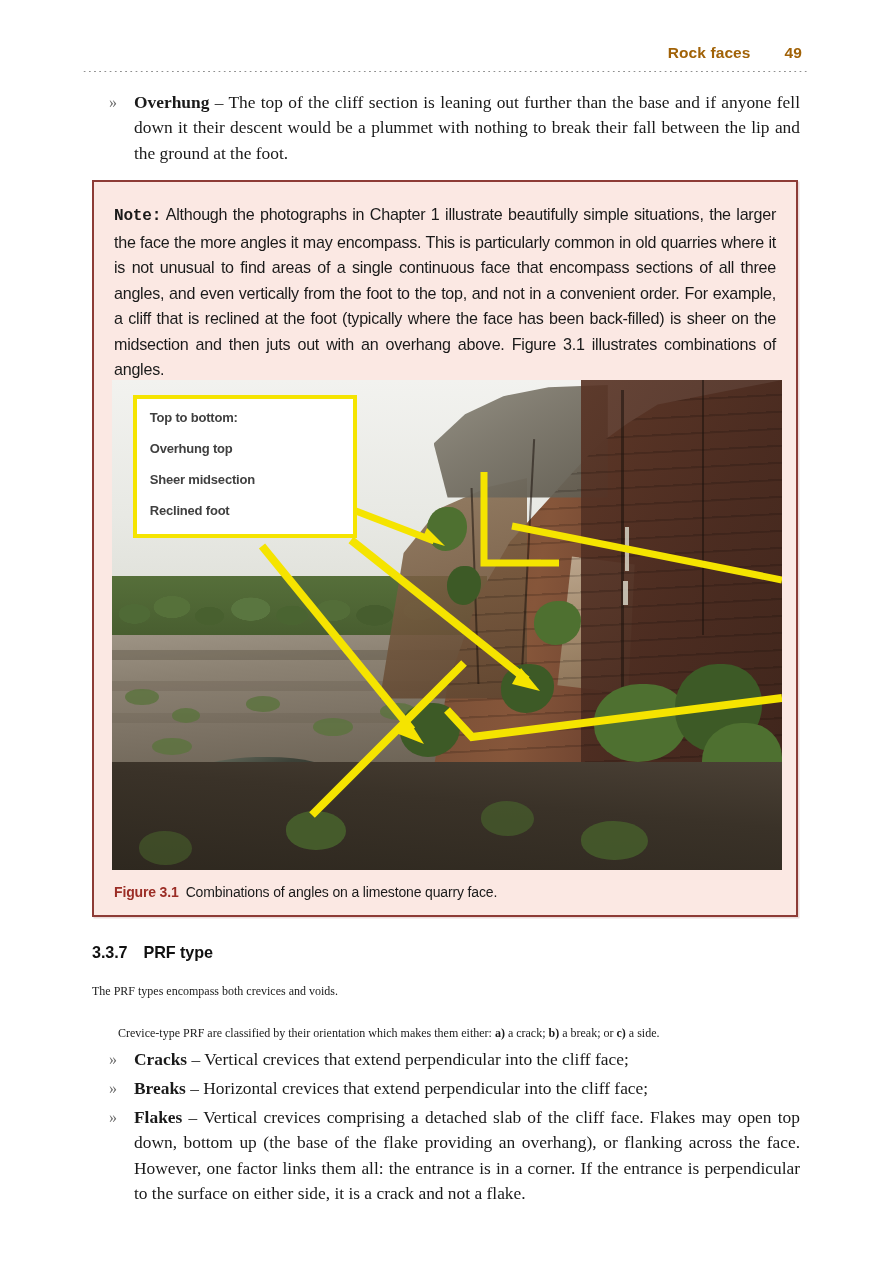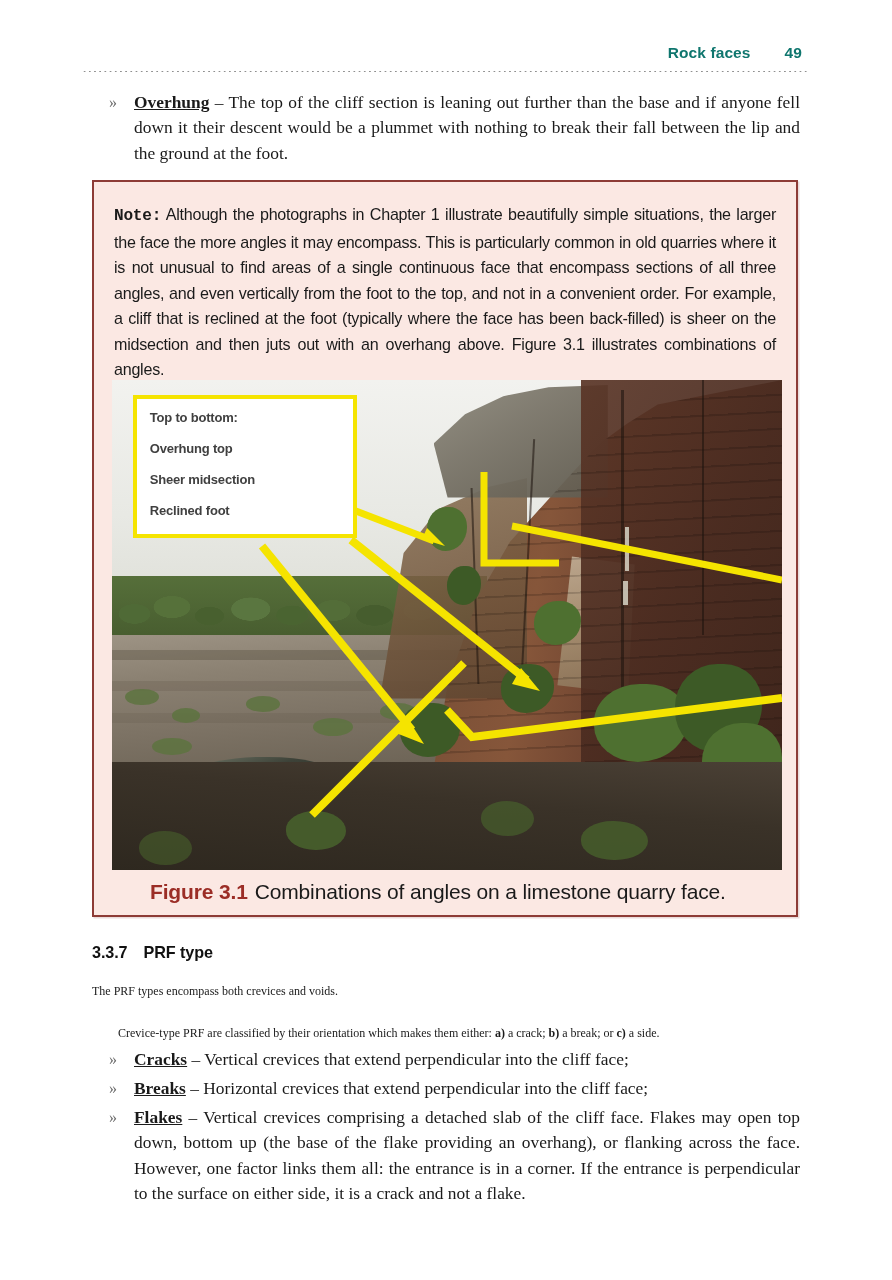--- a/index.html
+++ b/index.html
@@ -26,21 +26,21 @@
   .header-inner {
     position: absolute;
     right: 90px;
     top: 0;
     display: flex;
     align-items: baseline;
     gap: 34px;
     font-family: "Liberation Sans", sans-serif;
     font-weight: bold;
     font-size: 15.5px;
-    color: #0f766e;
+    color: #a16207;
     letter-spacing: 0.1px;
   }
   .header-pageno { font-size: 15.5px; }
   .header-rule {
     position: absolute;
     left: 82px;
     right: 82px;
     top: 27px;
     height: 1px;
     background-image: radial-gradient(circle, #8f8f8f 0.8px, rgba(255,255,255,0) 1px);
@@ -64,21 +64,21 @@
     text-align: justify;
     margin-bottom: 2px;
   }
   .bullet-item .marker {
     position: absolute;
     left: 17px;
     top: 0;
     color: #6d6d6d;
     font-size: 16px;
   }
-  .bullet-item b { font-weight: bold; text-decoration: underline; }
+  .bullet-item b { font-weight: bold; }
 
   
   .note-box {
     position: absolute;
     left: 92px;
     top: 180px;
     width: 706px;
     height: 737px;
     box-sizing: border-box;
     background: #fbe8e3;
@@ -285,25 +285,24 @@
     white-space: nowrap;
   }
 
   
   .figure-caption {
     position: absolute;
     left: 20px;
     top: 700px;
     right: 24px;
     font-family: "Liberation Sans", sans-serif;
-    font-size: 21px;
+    font-size: 14px;
     line-height: 20px;
     color: #1a1a1a;
     letter-spacing: -0.15px;
-    margin-left: 36px;
   }
   .figure-caption .fig-label {
     font-weight: bold;
     color: #9b2d26;
     margin-right: 7px;
   }
 
   
   .lower {
     position: absolute;

